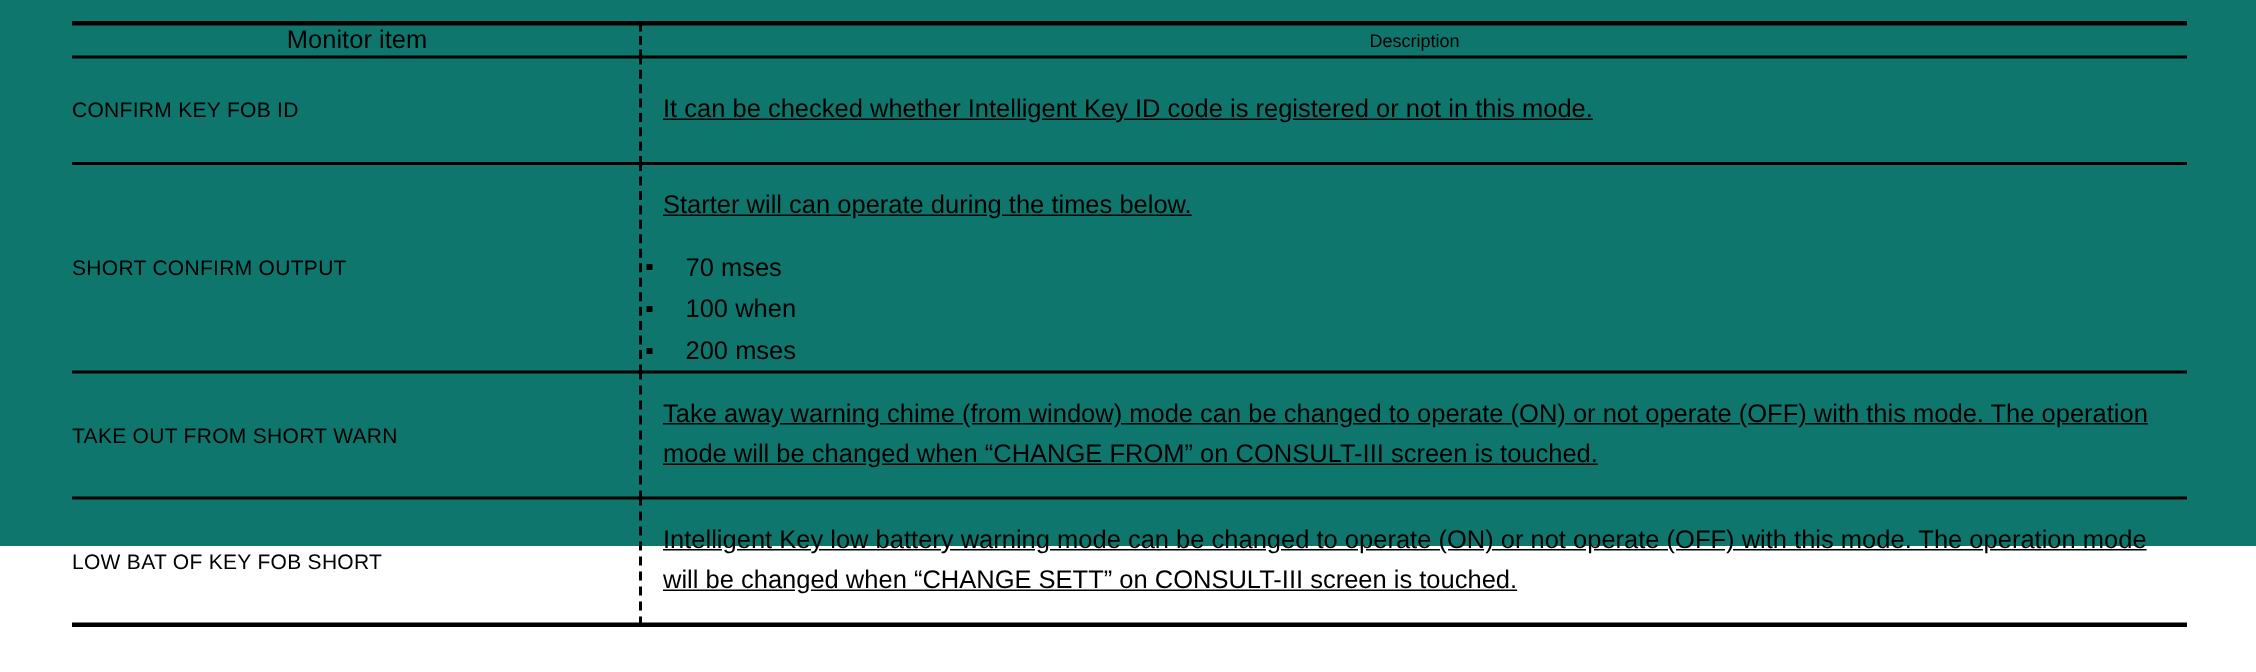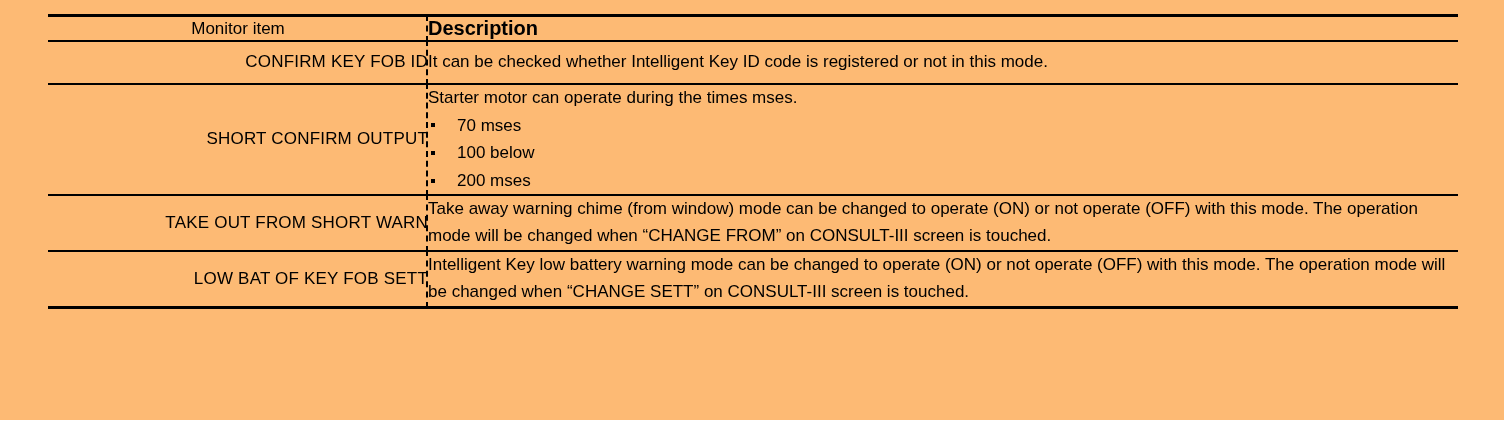--- a/index.html
+++ b/index.html
@@ -11,22 +11,22 @@
     width: 1504px;
     height: 448px;
     font-family: "Liberation Sans", sans-serif;
     color: #000000;
     overflow: hidden;
   }
 
   .page {
     position: relative;
     width: 1504px;
-    height: 420px;
-    background: #fdba74;
+    height: 364px;
+    background: #0f766e;
   }
 
   .spec-table {
     position: absolute;
     left: 48px;
     top: 14px;
     width: 1410px;
     border-collapse: collapse;
     table-layout: fixed;
   }
@@ -50,22 +50,22 @@
   .spec-table tbody td {
     border-bottom: 2px solid #000;
   }
   .spec-table tbody tr:last-child td {
     border-bottom: 3px solid #000;
   }
 
   
   .cell-item {
     position: relative;
-    text-align: right;
-    font-size: 17px;
+    text-align: left;
+    font-size: 14px;
     letter-spacing: 0.2px;
     line-height: 1.45;
     padding: 6px 10px 6px 12px;
   }
   .cell-item::after,
   .head-item::after {
     content: "";
     position: absolute;
     right: 0;
     top: -2px;
@@ -75,23 +75,23 @@
   }
 
   .head-item {
     position: relative;
     text-align: center;
     font-size: 17px;
     font-weight: normal;
     padding: 9px 10px 9px 12px;
   }
   .head-desc {
-    text-align: left;
-    font-size: 20px;
-    font-weight: bold;
+    text-align: center;
+    font-size: 12px;
+    font-weight: normal;
     padding: 9px 10px;
   }
 
   .cell-desc {
     text-align: left;
     font-size: 17px;
     line-height: 1.58;
     padding: 8px 14px 9px 16px;
     vertical-align: middle;
   }
@@ -121,21 +121,22 @@
     width: 4px;
     height: 4px;
     background: #000;
     border-radius: 0;
   }
 
   .item-text {
     display: block;
   }
   .desc-para {
-    margin: 0;
+    margin: 14px;
+    text-decoration: underline;
   }
 </style>
 </head>
 <body>
 
 <div class="page">
 
   <table class="spec-table">
     <colgroup>
       <col class="c-item">
@@ -158,50 +159,50 @@
         <td class="cell-desc">
           <p class="desc-para">It can be checked whether Intelligent Key ID code is registered or not in this mode.</p>
         </td>
       </tr>
 
       <tr>
         <td class="cell-item">
           <span class="item-text">SHORT CONFIRM OUTPUT</span>
         </td>
         <td class="cell-desc">
-          <p class="desc-para desc-lead">Starter motor can operate during the times mses.</p>
+          <p class="desc-para desc-lead">Starter will can operate during the times below.</p>
           <ul class="bullets">
             <li>
               <span class="bullet-dot"></span>
               <span>70 mses</span>
             </li>
             <li>
               <span class="bullet-dot"></span>
-              <span>100 below</span>
+              <span>100 when</span>
             </li>
             <li>
               <span class="bullet-dot"></span>
               <span>200 mses</span>
             </li>
           </ul>
         </td>
       </tr>
 
       <tr>
         <td class="cell-item">
           <span class="item-text">TAKE OUT FROM SHORT WARN</span>
         </td>
         <td class="cell-desc">
           <p class="desc-para">Take away warning chime (from window) mode can be changed to operate (ON) or not operate (OFF) with this mode. The operation mode will be changed when “CHANGE FROM” on CONSULT-III screen is touched.</p>
         </td>
       </tr>
 
       <tr>
         <td class="cell-item">
-          <span class="item-text">LOW BAT OF KEY FOB SETT</span>
+          <span class="item-text">LOW BAT OF KEY FOB SHORT</span>
         </td>
         <td class="cell-desc">
           <p class="desc-para">Intelligent Key low battery warning mode can be changed to operate (ON) or not operate (OFF) with this mode. The operation mode will be changed when “CHANGE SETT” on CONSULT-III screen is touched.</p>
         </td>
       </tr>
 
     </tbody>
   </table>
 
 </div>

